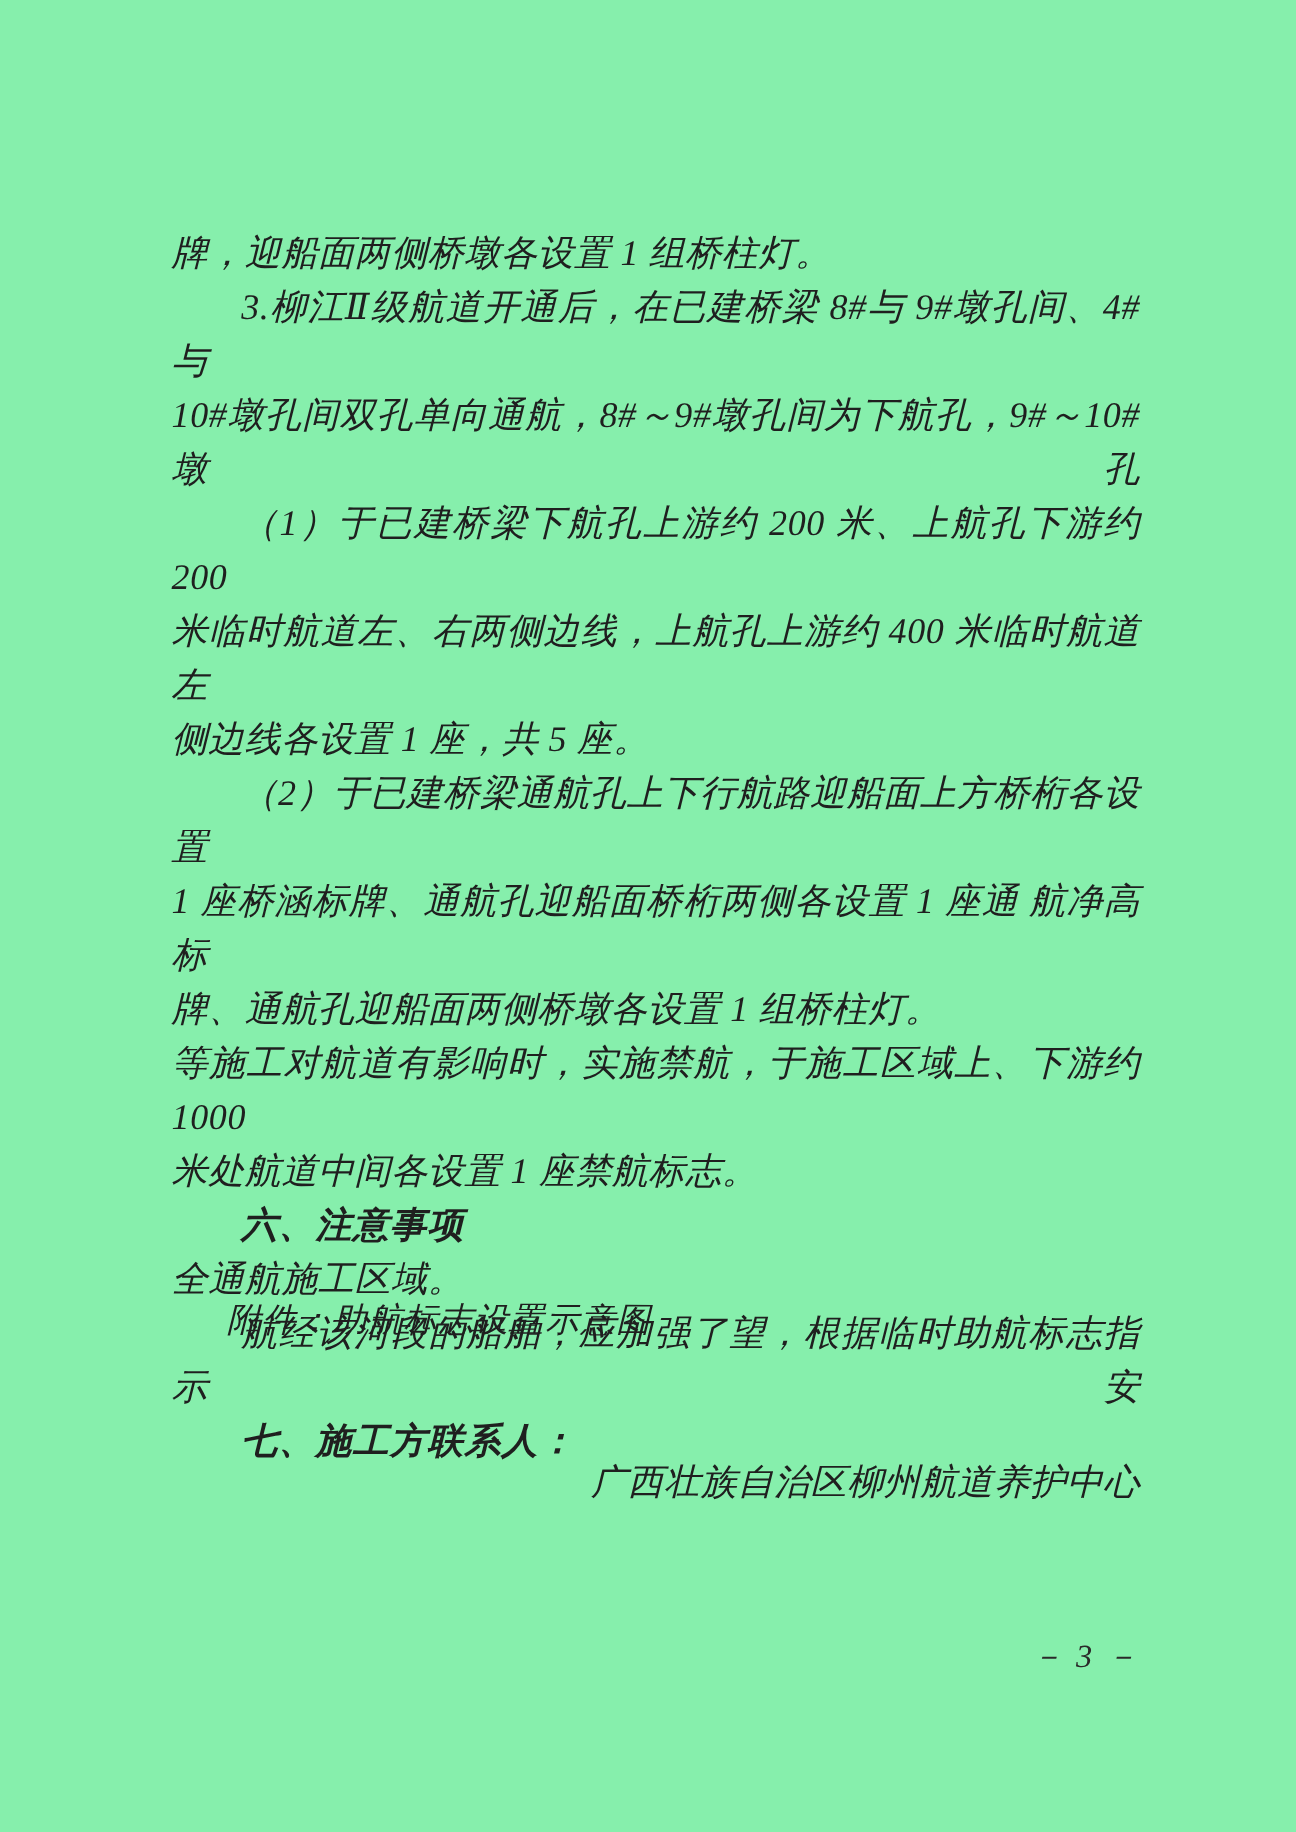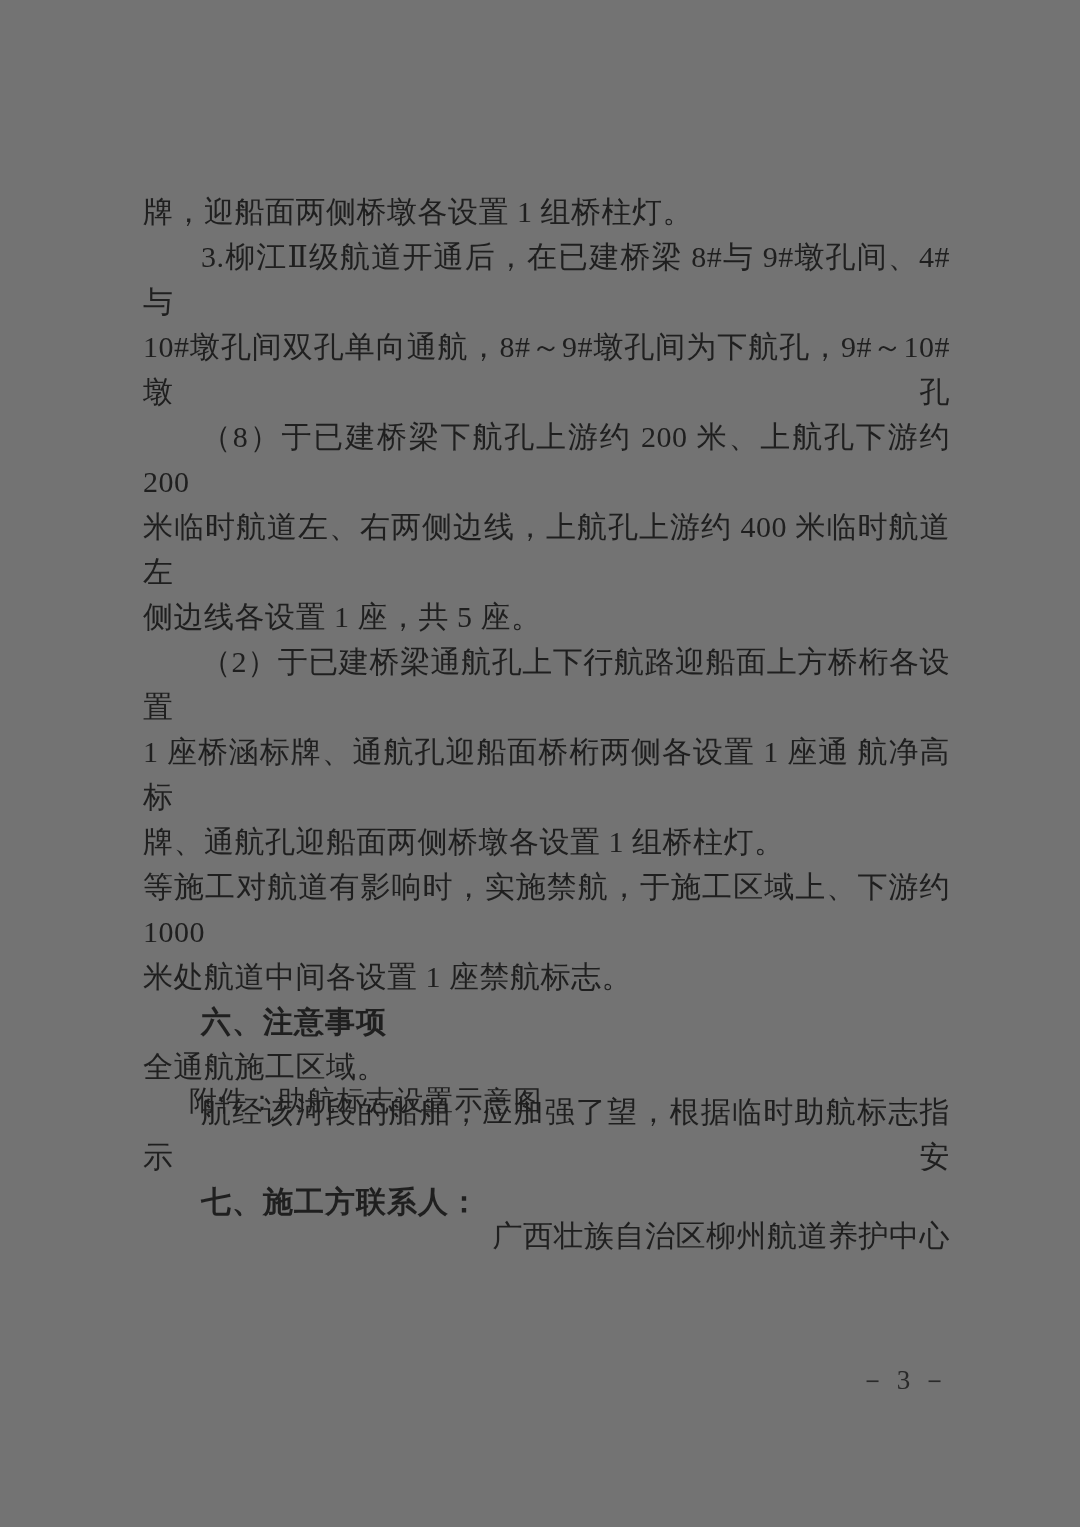--- a/index.html
+++ b/index.html
@@ -80,27 +80,27 @@
     right: 130px;
     font-size: 27px;
     line-height: 36px;
     letter-spacing: 2px;
     color: #2a2a2a;
   }
 </style>
 </head>
 <body>
 
-<div class="sheet" style="background: #737373; color: rgb(31, 31, 31);">
+<div class="sheet" style="background: #86efac; color: rgb(31, 31, 31); font-style: italic;">
 
   <div class="doc-body">
       <div class="line">牌，迎船面两侧桥墩各设置 1 组桥柱灯。</div>
       <div class="line indent justify">3.柳江Ⅱ级航道开通后，在已建桥梁 8#与 9#墩孔间、4#与</div>
       <div class="line justify">10#墩孔间双孔单向通航，8#～9#墩孔间为下航孔，9#～10#墩孔</div>
-      <div class="line indent justify">（8）于已建桥梁下航孔上游约 200 米、上航孔下游约 200</div>
+      <div class="line indent justify">（1）于已建桥梁下航孔上游约 200 米、上航孔下游约 200</div>
       <div class="line justify">米临时航道左、右两侧边线，上航孔上游约 400 米临时航道左</div>
       <div class="line">侧边线各设置 1 座，共 5 座。</div>
       <div class="line indent justify">（2）于已建桥梁通航孔上下行航路迎船面上方桥桁各设置</div>
       <div class="line justify">1 座桥涵标牌、通航孔迎船面桥桁两侧各设置 1 座通 航净高标</div>
       <div class="line">牌、通航孔迎船面两侧桥墩各设置 1 组桥柱灯。</div>
       <div class="line justify">等施工对航道有影响时，实施禁航，于施工区域上、下游约 1000</div>
       <div class="line">米处航道中间各设置 1 座禁航标志。</div>
       <div class="line indent heading">六、注意事项</div>
       <div class="line">全通航施工区域。</div>
       <div class="line indent justify">航经该河段的船舶，应加强了望，根据临时助航标志指示安</div>

